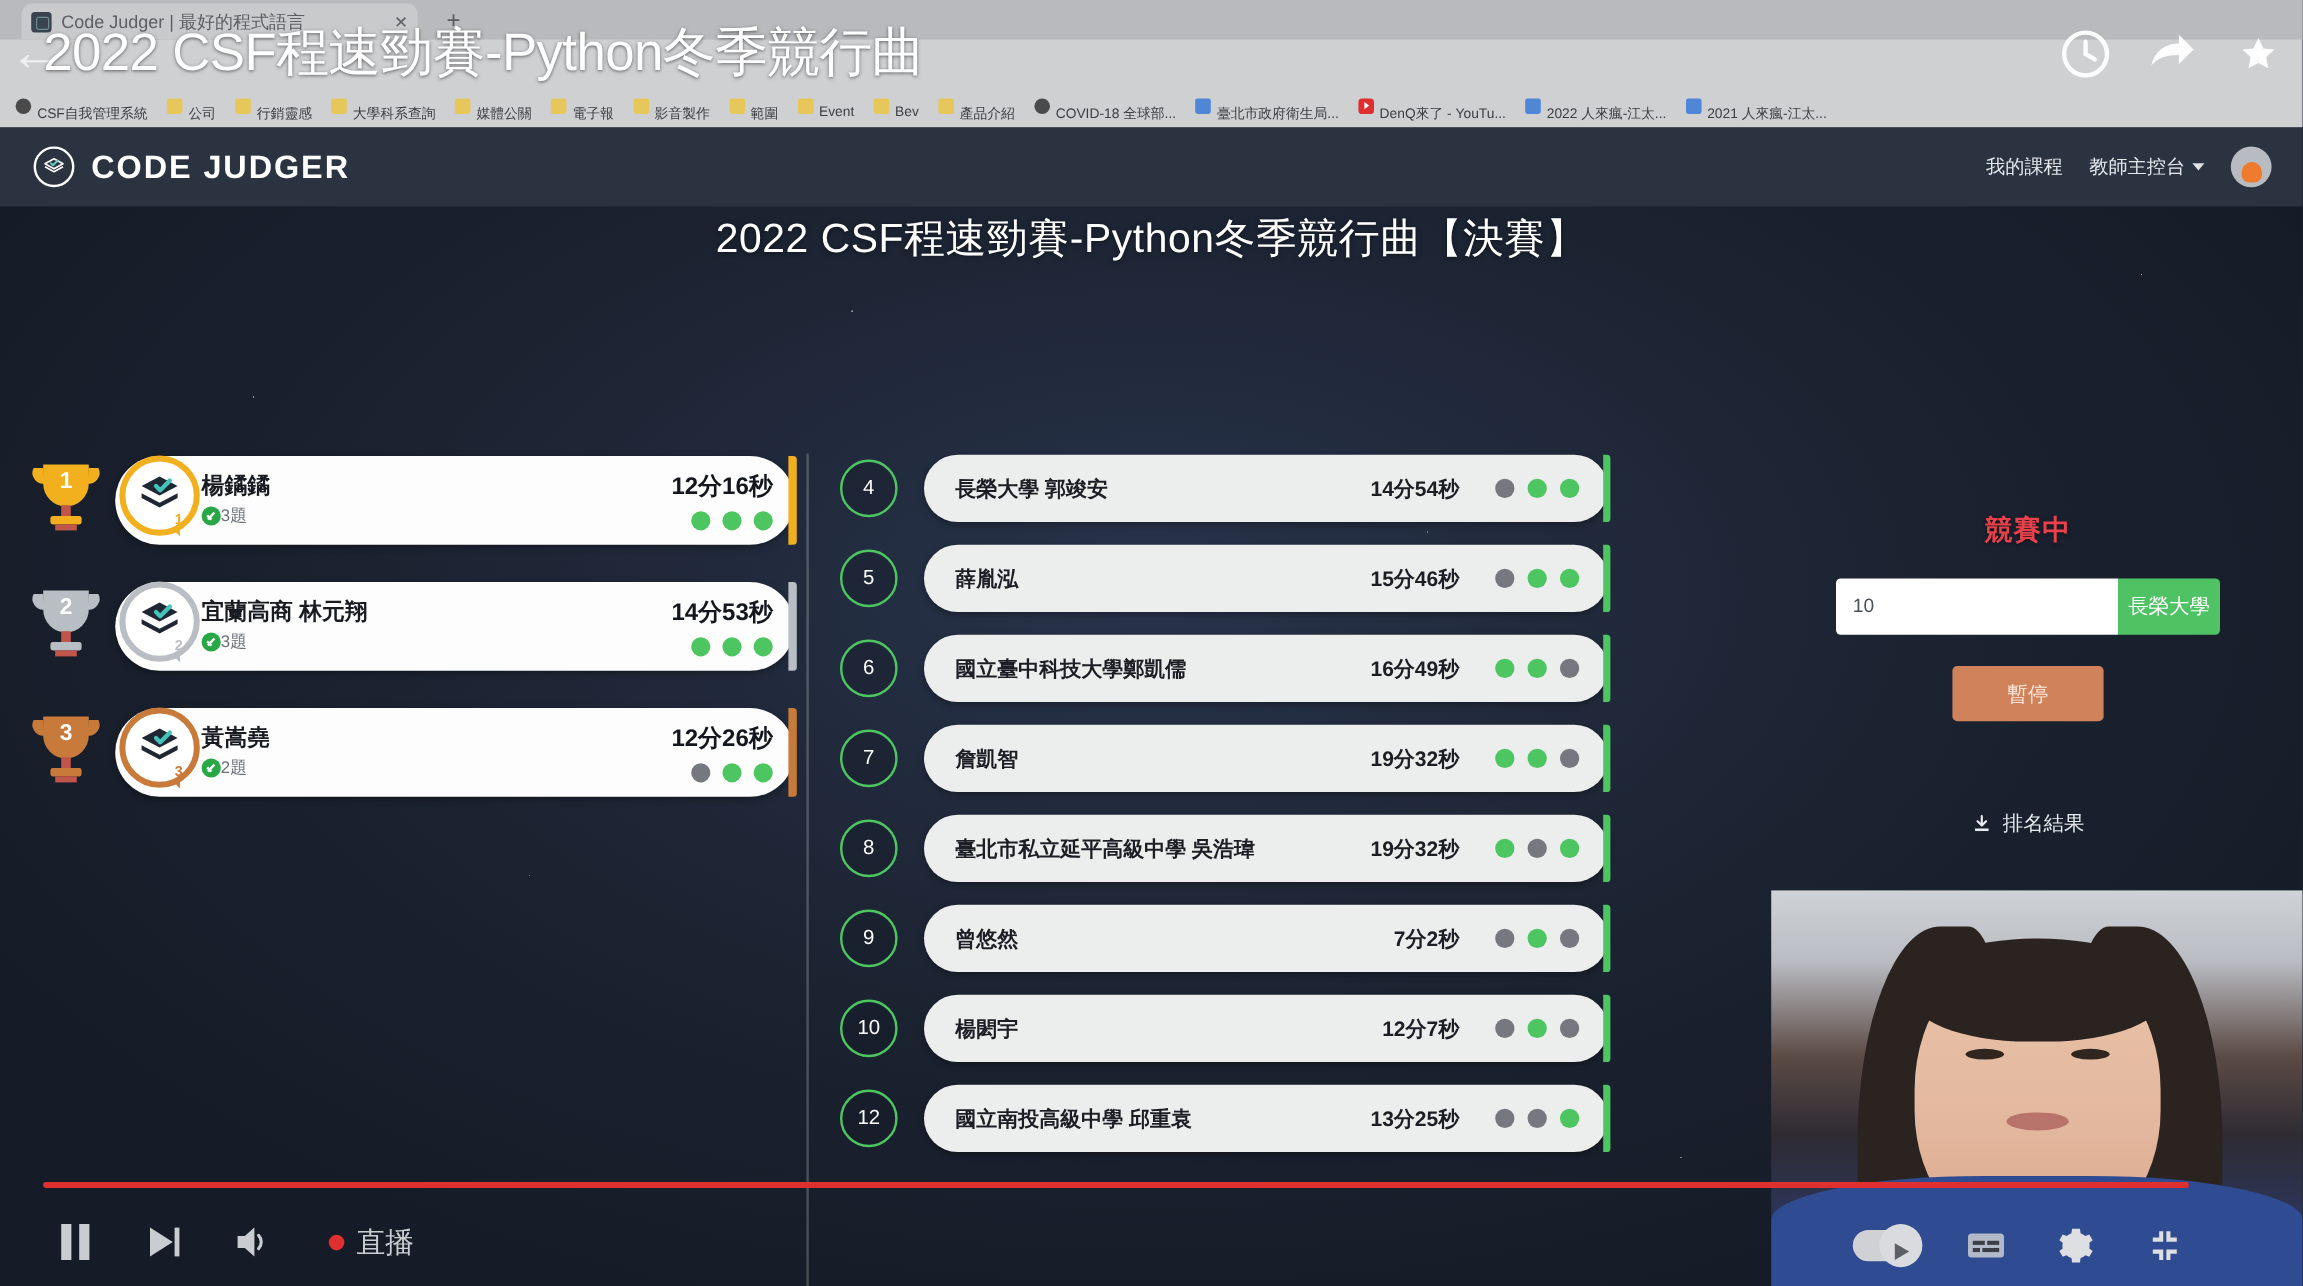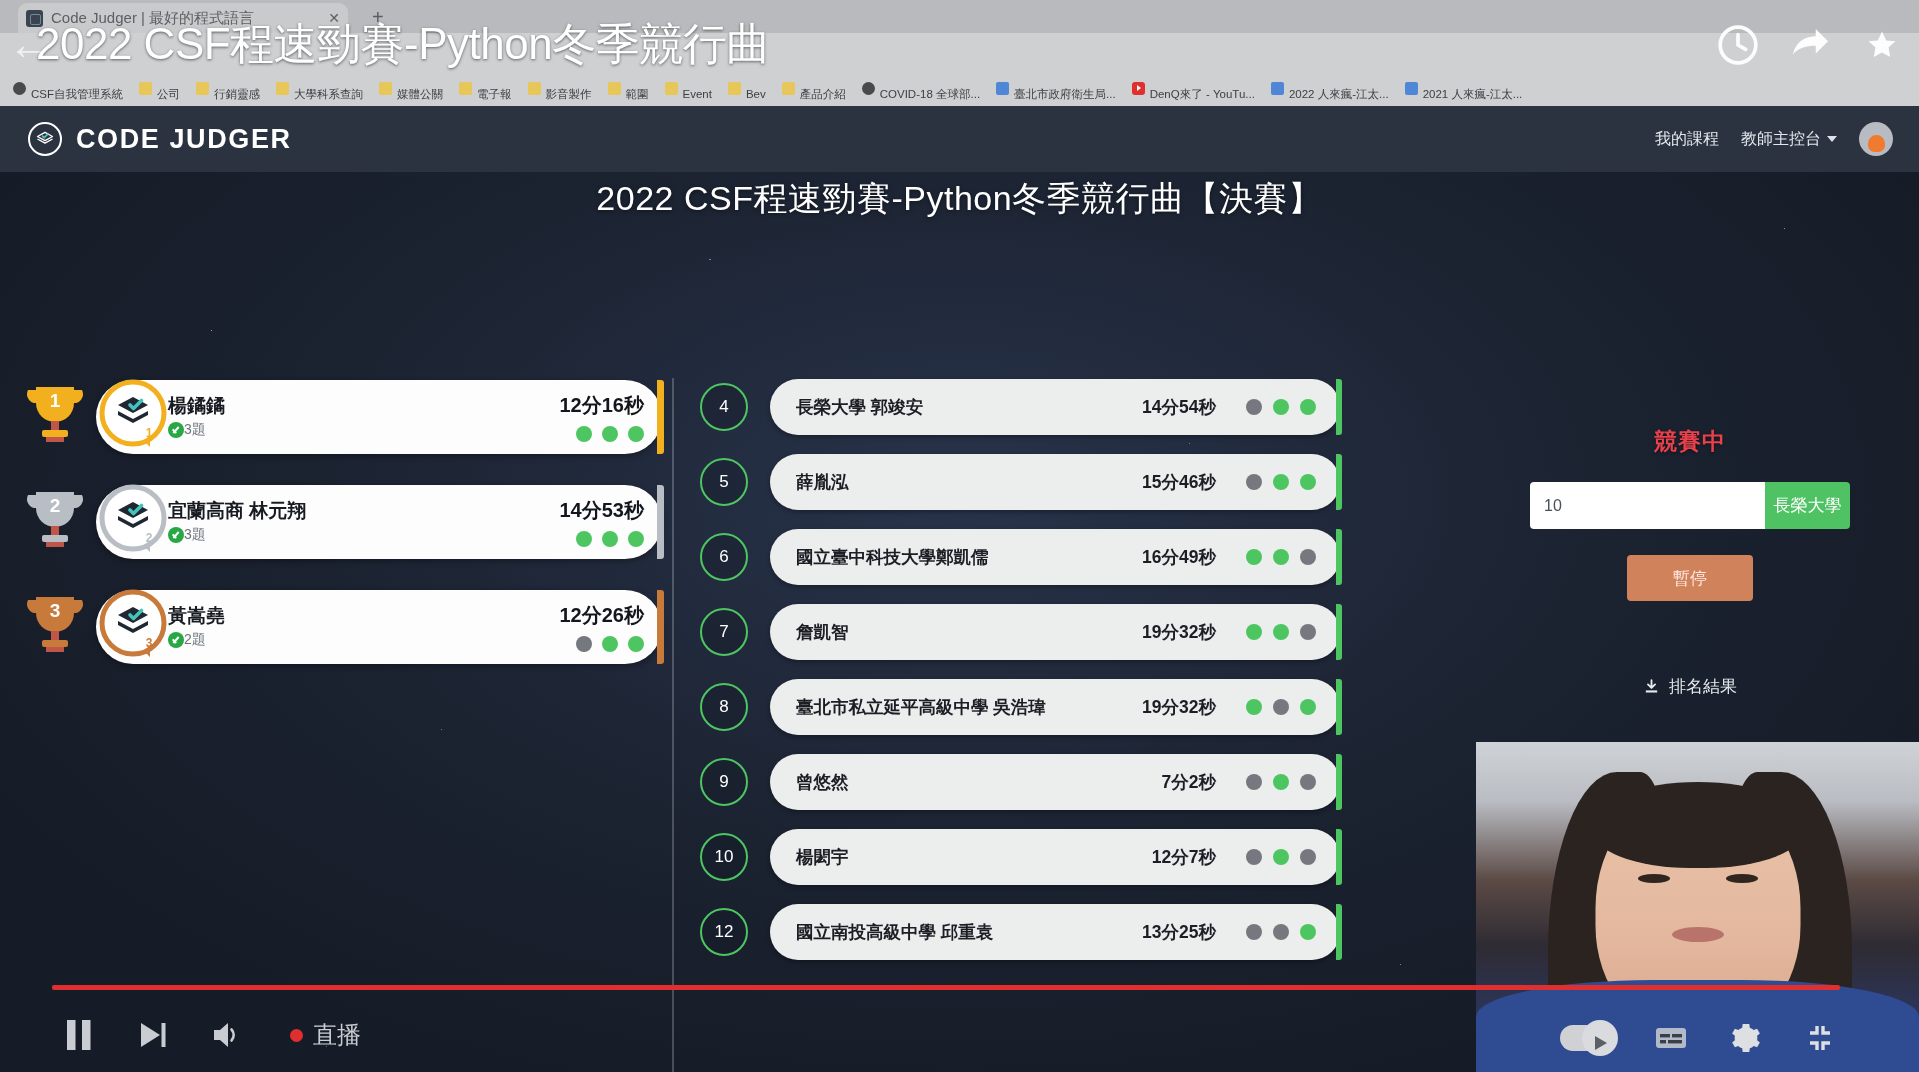--- a/index.html
+++ b/index.html
@@ -174,21 +174,21 @@
   }
   .pip .hairL{ position:absolute; left:50%; top:9%; margin-left:-150px; width:115px; height:300px; background:#2b2320; border-radius:60% 20% 40% 30%; }
   .pip .hairR{ position:absolute; left:50%; top:9%; margin-left:36px; width:118px; height:300px; background:#2b2320; border-radius:20% 60% 30% 40%; }
   .pip .bangs{ position:absolute; left:50%; top:12%; transform:translateX(-50%); width:214px; height:86px; background:#2b2320; border-radius:50% 50% 46% 46%; }
   .pip .eyeL,.pip .eyeR{ position:absolute; top:40%; width:32px; height:9px; background:#30251f; border-radius:50%; }
   .pip .eyeL{ left:50%; margin-left:-60px; } .pip .eyeR{ left:50%; margin-left:28px; }
   .pip .mouth{ position:absolute; left:50%; margin-left:-26px; top:56%; width:52px; height:15px; background:#b8736a; border-radius:50%; }
   .pip .shirt{ position:absolute; left:0; bottom:0; width:100%; height:92px; background:#2f4b92; border-radius:40% 40% 0 0;}
 
   
-  .ytbar{ position:absolute; left:16px; bottom:0; width:1860px; height:97px; z-index:5;text-decoration:underline; }
+  .ytbar{ position:absolute; left:0; bottom:0; width:1860px; height:97px; z-index:5;text-decoration:underline; }
   .progress{ position:absolute; left:36px; right:36px; top:10px; height:5px; background:#e02f2f; border-radius:2px; }
   .ctrls-left{ position:absolute; left:46px; bottom:18px; display:flex; align-items:center; gap:40px; }
   .ctrls-right{ position:absolute; right:40px; bottom:18px; display:flex; align-items:center; gap:42px; }
   .cbtn{ display:flex; align-items:center; justify-content:center; cursor:pointer; }
   .livewrap{ display:flex; align-items:center; gap:10px; margin-left:6px; }
   .livedot{ width:13px;height:13px;border-radius:50%;background:#e02f2f; }
   .livetxt{ font-size:24px; color:#c9ccd1; }
   .autoplay{ width:52px; height:26px; border-radius:13px; background:#cfd1d4; position:relative; }
   .autoplay::after{ content:""; position:absolute; right:-6px; top:-5px; width:36px;height:36px;border-radius:50%;background:#d9dbde; }
   .autoplay .ap-tri{ position:absolute; right:5px; top:11px; z-index:2; border-left:12px solid #5c6066; border-top:7px solid transparent; border-bottom:7px solid transparent;}

